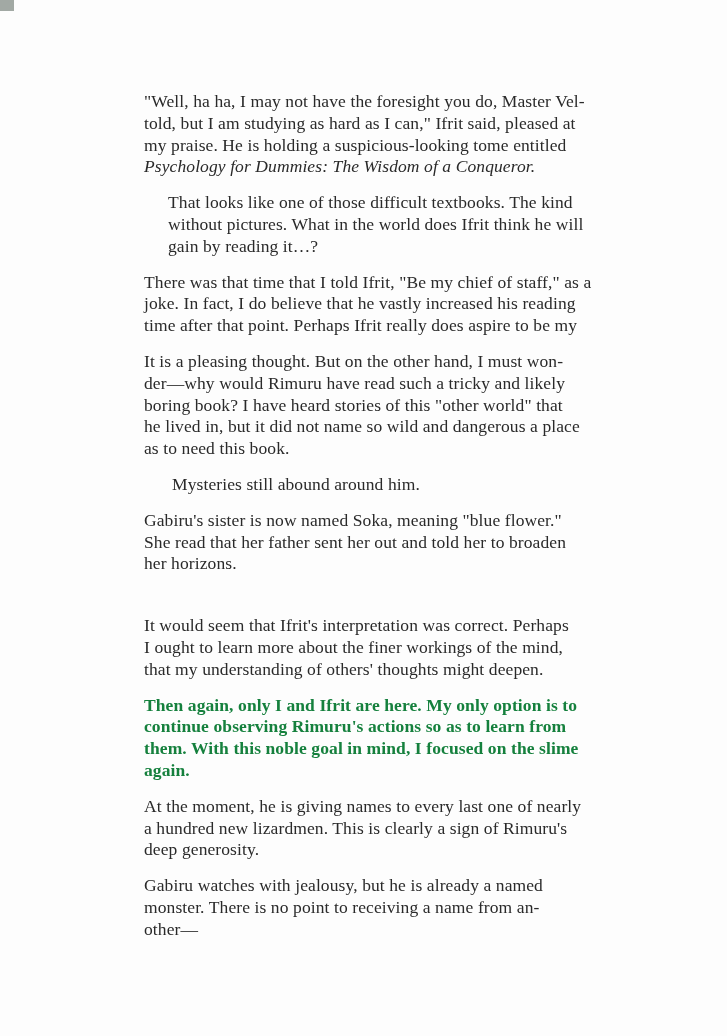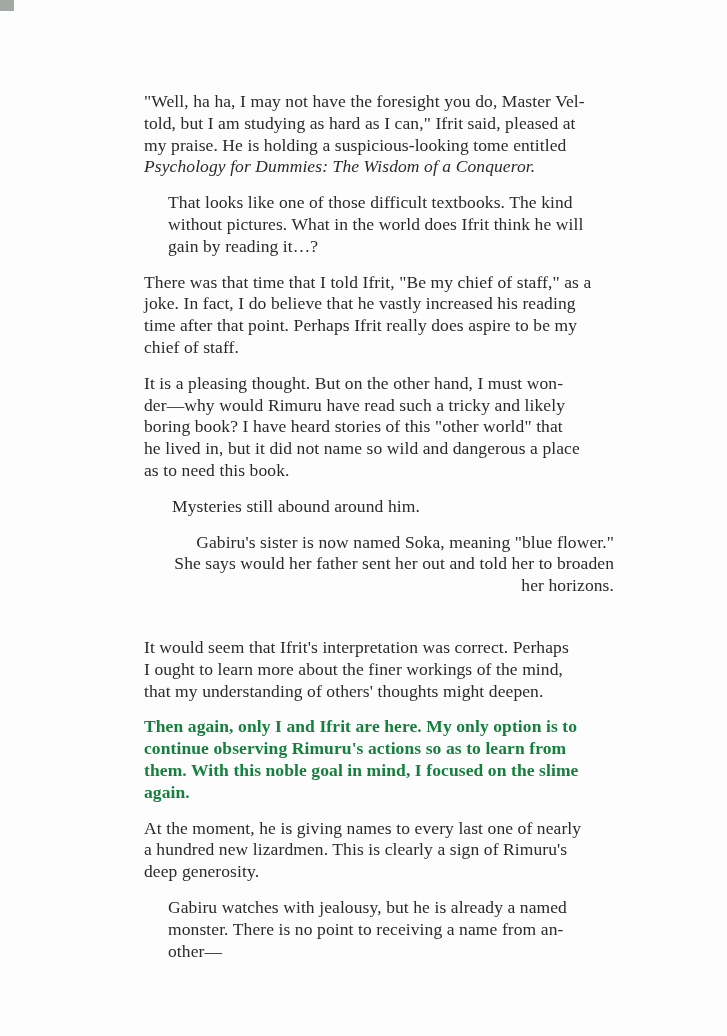--- a/index.html
+++ b/index.html
@@ -58,52 +58,51 @@
       </p>
       <p class="para" style="color: rgb(42, 42, 42); margin-left: 24px;">
         <span class="line">That looks like one of those difficult textbooks. The kind</span>
         <span class="line">without pictures. What in the world does Ifrit think he will</span>
         <span class="line">gain by reading it…?</span>
       </p>
       <p class="para" style="color: rgb(42, 42, 42);">
         <span class="line">There was that time that I told Ifrit, "Be my chief of staff," as a</span>
         <span class="line">joke. In fact, I do believe that he vastly increased his reading</span>
         <span class="line">time after that point. Perhaps Ifrit really does aspire to be my</span>
-        <span class="line">chief of staff.</span>
       </p>
       <p class="para" style="color: rgb(42, 42, 42);">
         <span class="line">It is a pleasing thought. But on the other hand, I must won-</span>
         <span class="line">der—why would Rimuru have read such a tricky and likely</span>
         <span class="line">boring book? I have heard stories of this "other world" that</span>
         <span class="line">he lived in, but it did not name so wild and dangerous a place</span>
         <span class="line">as to need this book.</span>
       </p>
       <p class="para" style="color: rgb(42, 42, 42); margin-left: 28px;">
         <span class="line">Mysteries still abound around him.</span>
       </p>
-      <p class="para" style="color: rgb(42, 42, 42); text-align: right;">
+      <p class="para" style="color: rgb(42, 42, 42);">
         <span class="line">Gabiru's sister is now named Soka, meaning "blue flower."</span>
-        <span class="line">She says would her father sent her out and told her to broaden</span>
+        <span class="line">She read that her father sent her out and told her to broaden</span>
         <span class="line">her horizons.</span>
       </p>
       <p class="para" style="color: rgb(42, 42, 42); margin-top: 40px;">
         <span class="line">It would seem that Ifrit's interpretation was correct. Perhaps</span>
         <span class="line">I ought to learn more about the finer workings of the mind,</span>
         <span class="line">that my understanding of others' thoughts might deepen.</span>
       </p>
       <p class="para" style="color: #15803d; font-weight: bold;">
         <span class="line">Then again, only I and Ifrit are here. My only option is to</span>
         <span class="line">continue observing Rimuru's actions so as to learn from</span>
         <span class="line">them. With this noble goal in mind, I focused on the slime</span>
         <span class="line">again.</span>
       </p>
       <p class="para" style="color: rgb(42, 42, 42);">
         <span class="line">At the moment, he is giving names to every last one of nearly</span>
         <span class="line">a hundred new lizardmen. This is clearly a sign of Rimuru's</span>
         <span class="line">deep generosity.</span>
       </p>
-      <p class="para" style="color: rgb(42, 42, 42); margin-left: 24px;">
+      <p class="para" style="color: rgb(42, 42, 42);">
         <span class="line">Gabiru watches with jealousy, but he is already a named</span>
         <span class="line">monster. There is no point to receiving a name from an-</span>
         <span class="line">other—</span>
       </p>
     </div>
 </div>
 
 </body></html>

